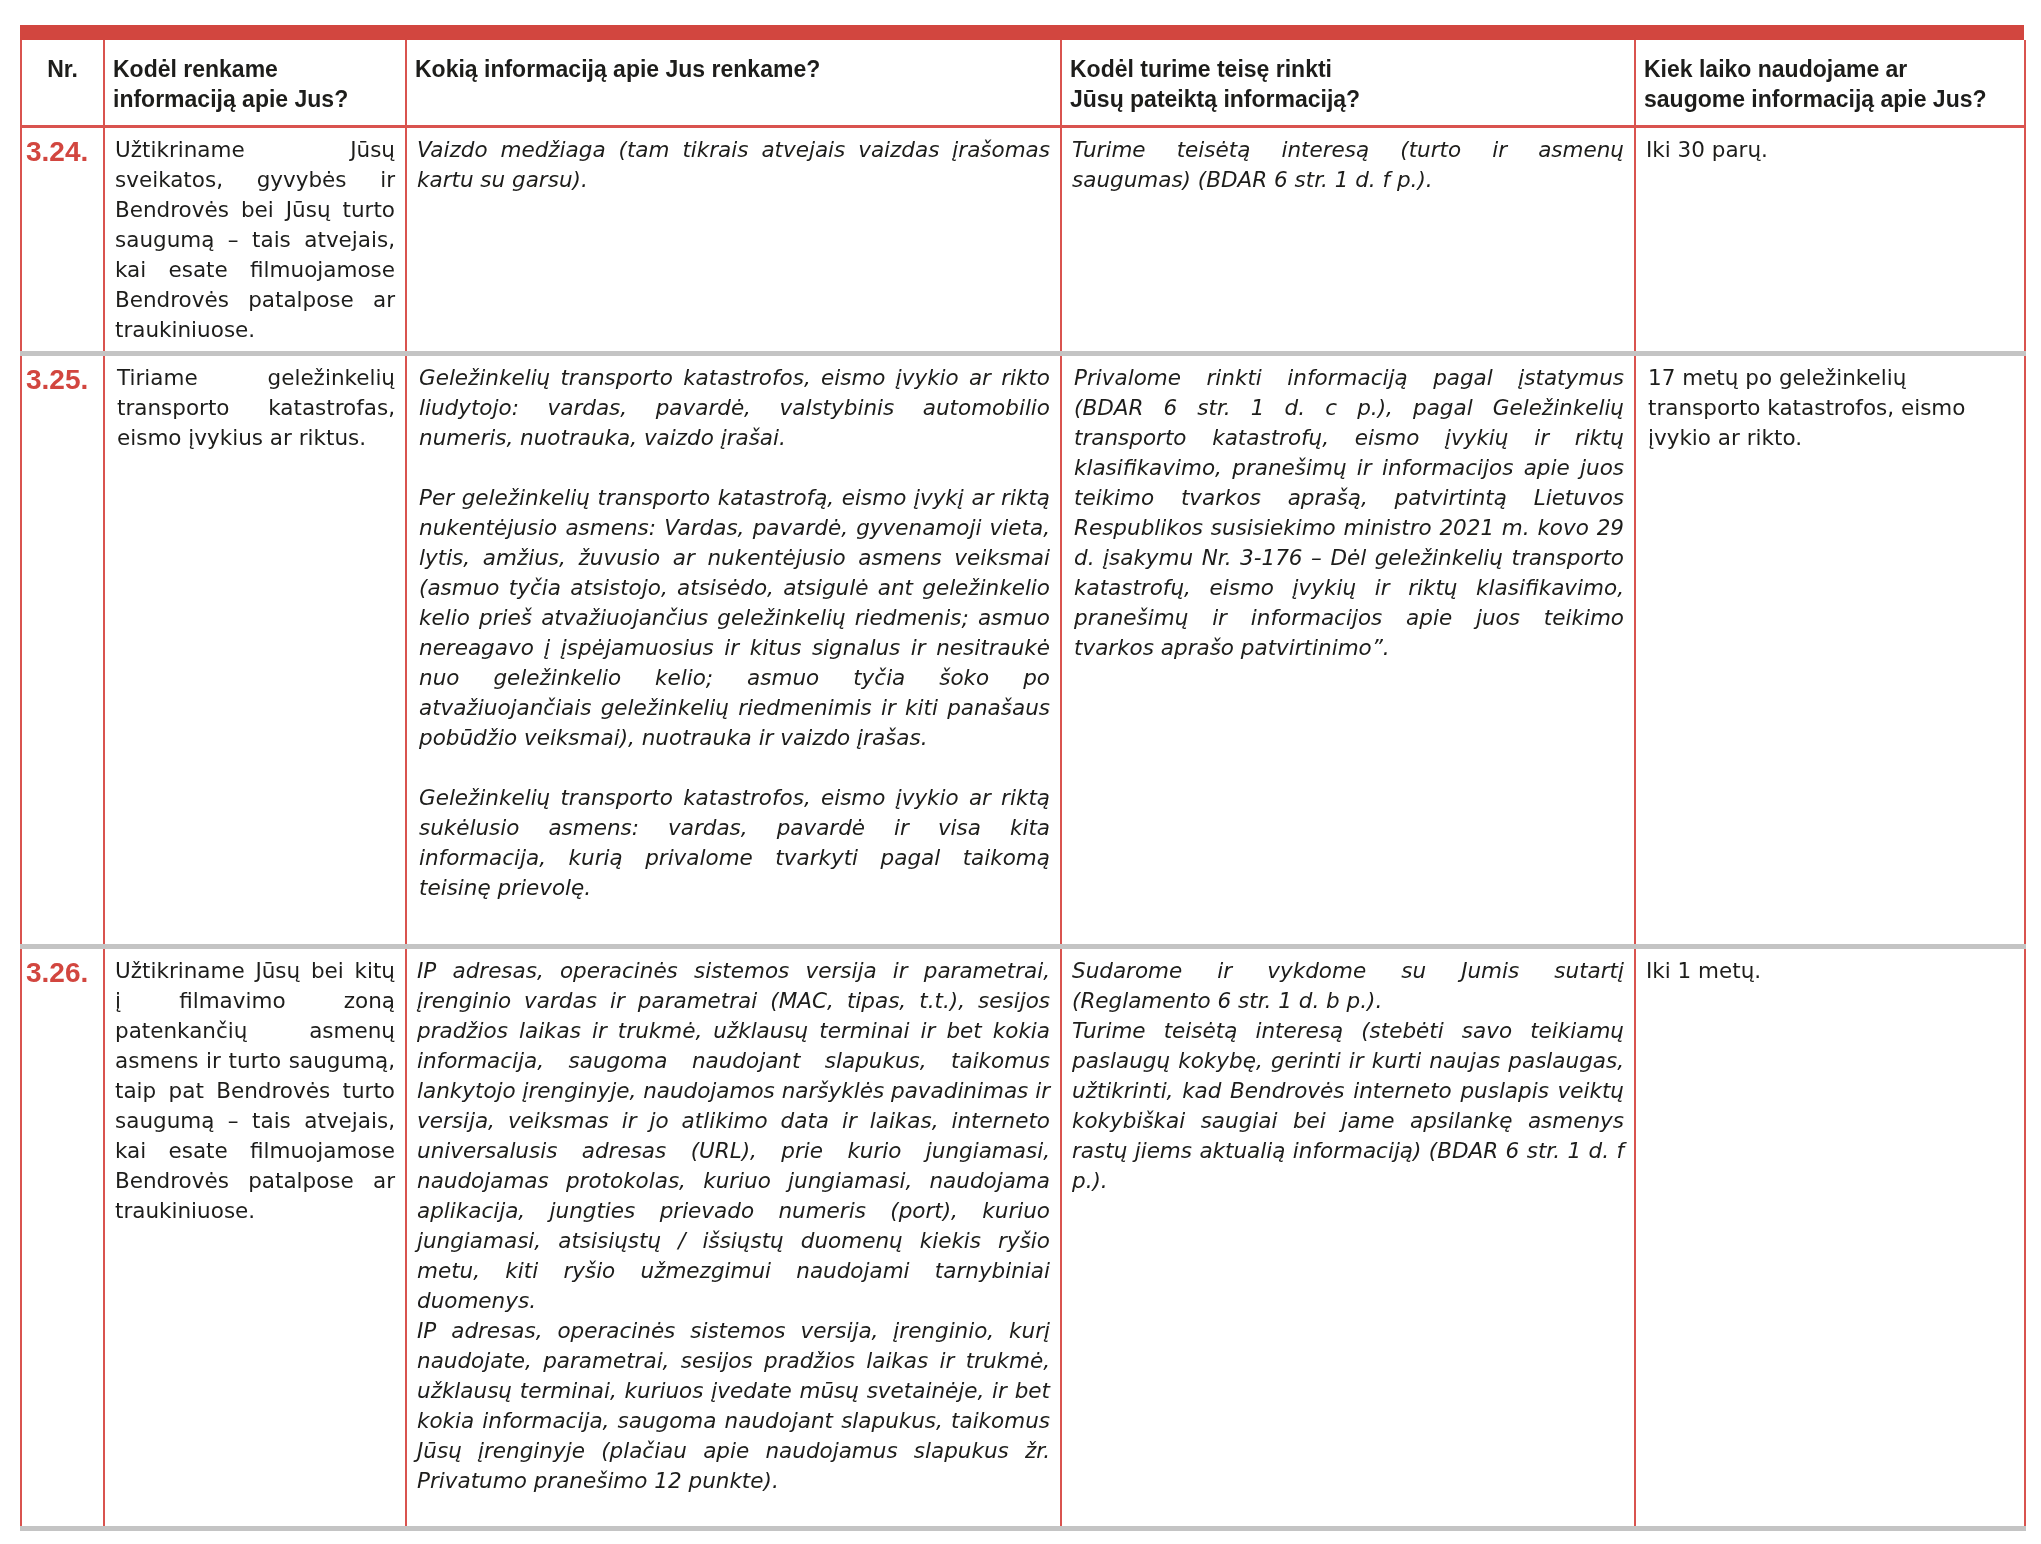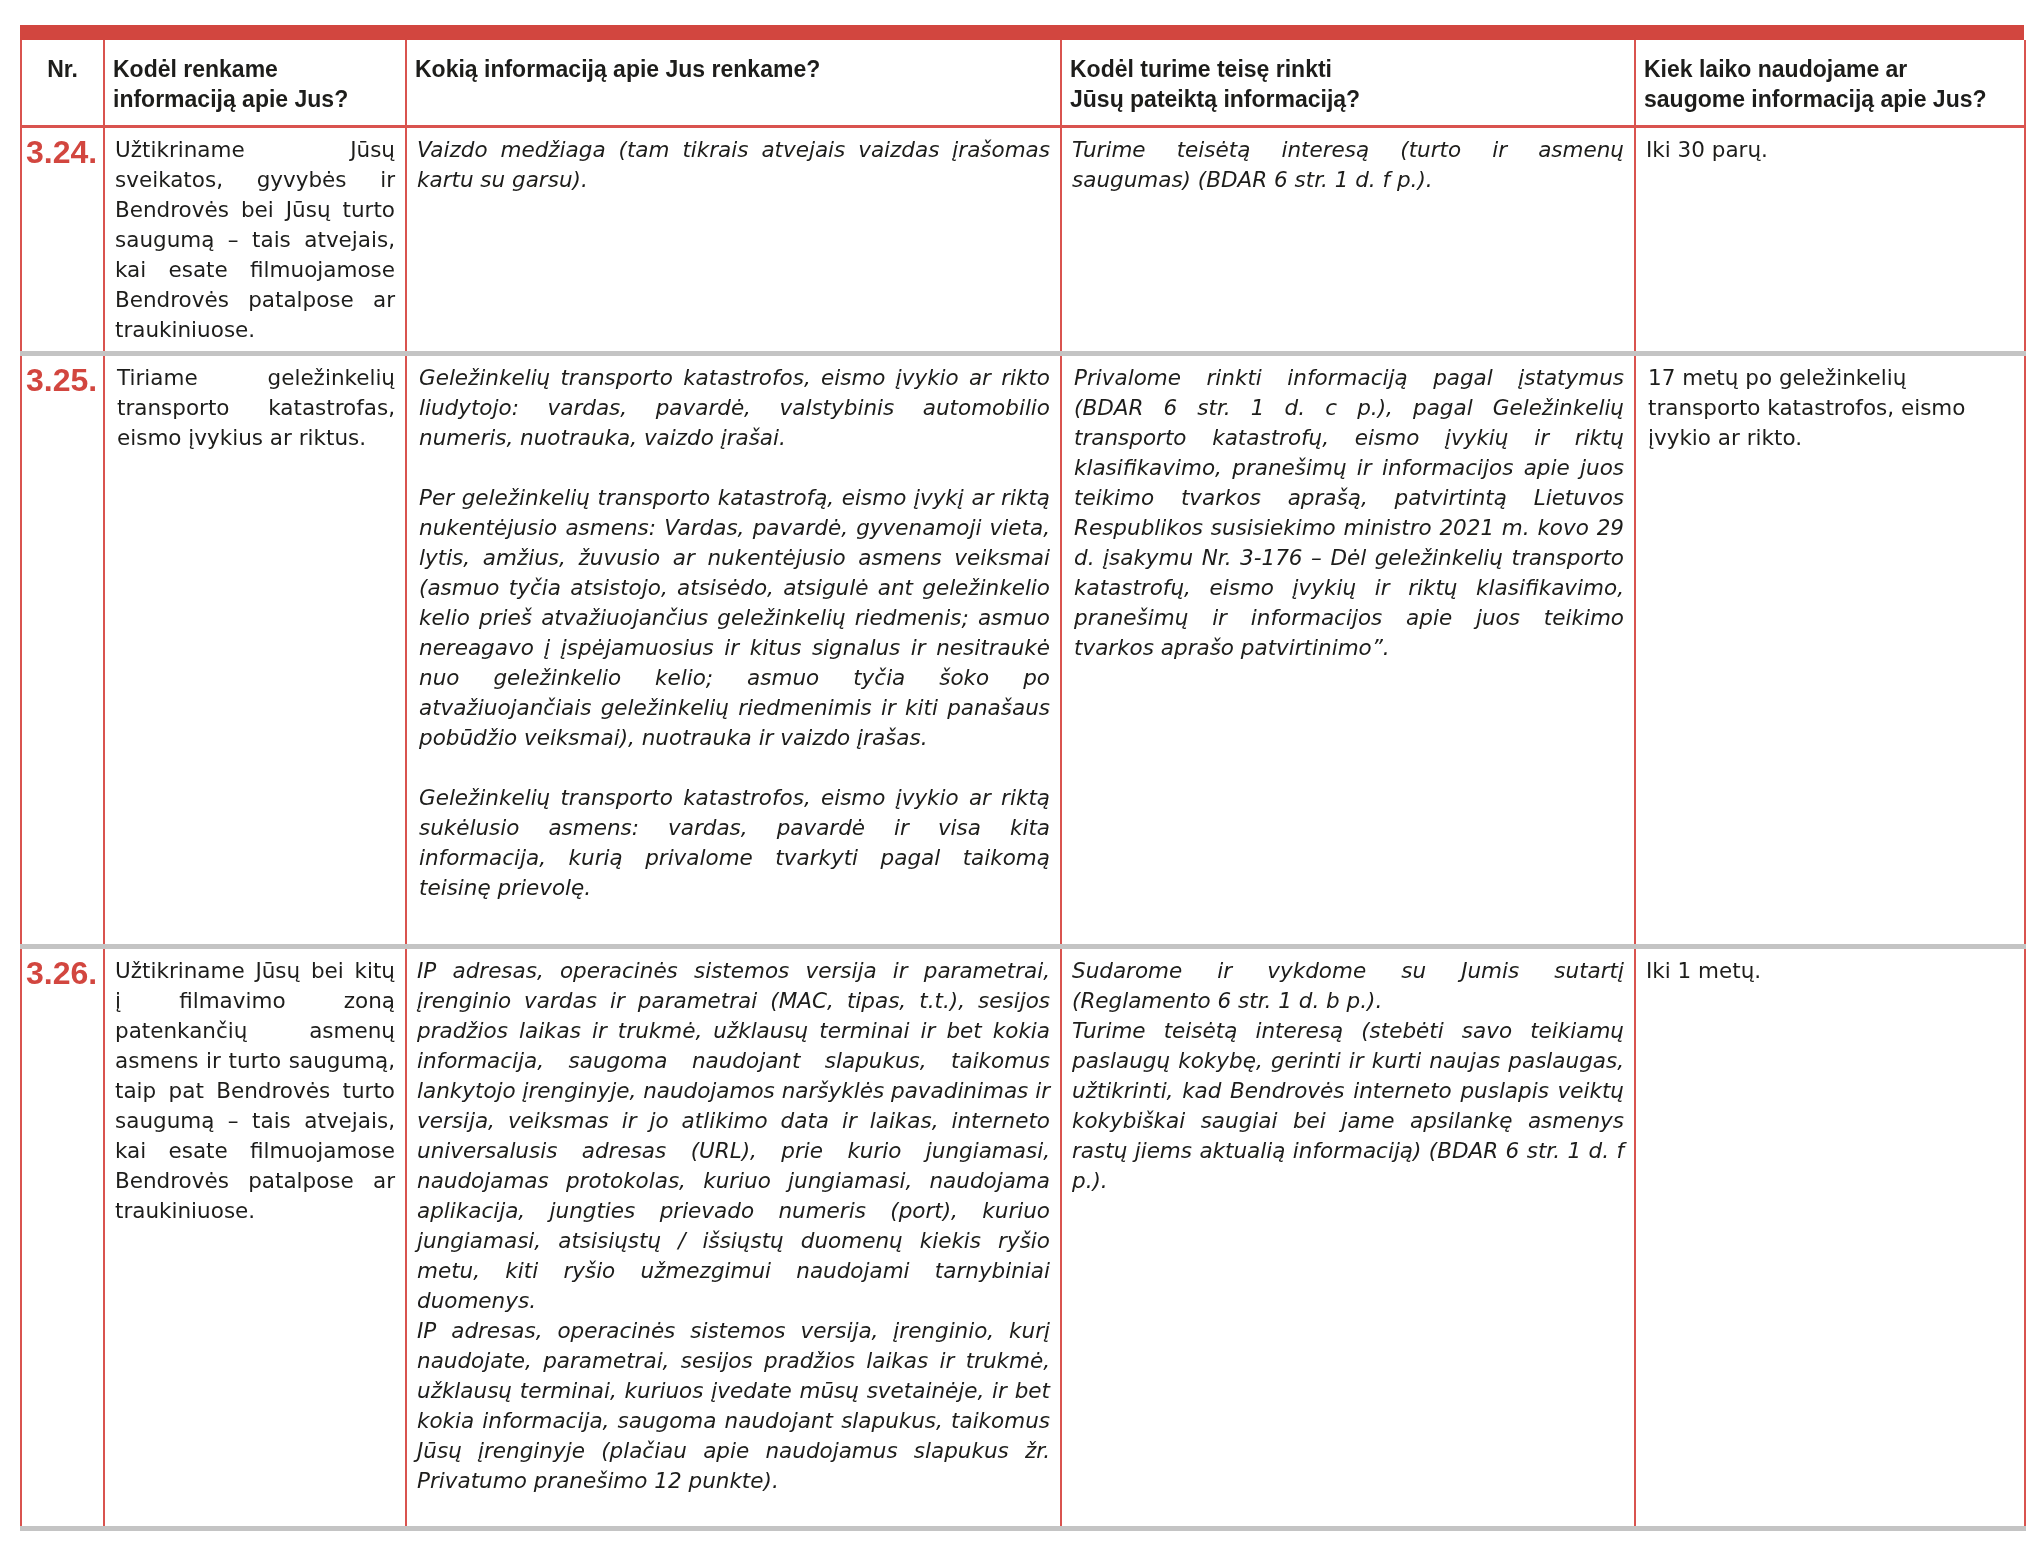--- a/index.html
+++ b/index.html
@@ -33,21 +33,21 @@
     padding: 14px 8px 0 8px; box-sizing: border-box;
   }
   thead th.nr-head { text-align: center; padding-left: 0; padding-right: 0; }
   tbody tr { border-bottom: 5px solid #c4c4c4; }
   tbody td {
     font-size: 21.5px; line-height: 30px; padding: 7px 10px 0 10px;
     box-sizing: border-box; text-align: justify; hyphens: manual;
   }
   tbody td.nr {
     font-family: "Liberation Sans", sans-serif; font-weight: bold;
-    color: #d2463f; font-size: 32px; line-height: 36px; text-align: left;
+    color: #d2463f; font-size: 28px; line-height: 36px; text-align: left;
     padding: 6px 0 0 4px; white-space: nowrap;
   }
   td.left-text { text-align: justify; }
   td.time { text-align: left; }
   .para { margin: 0; font-style: italic; }
   .para + .para.gap { margin-top: 30px; }
   .row-324 td { height: 227px; }
   .row-325 td { height: 593px; padding-left: 12px; }
   .row-326 td { height: 582px; }
 </style>

